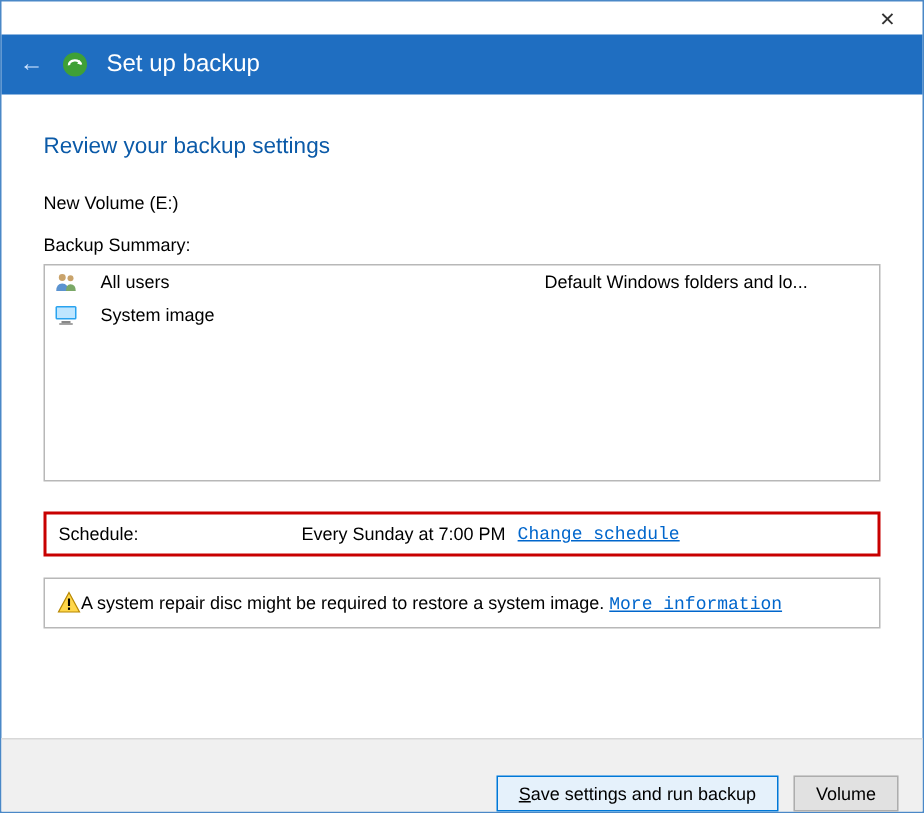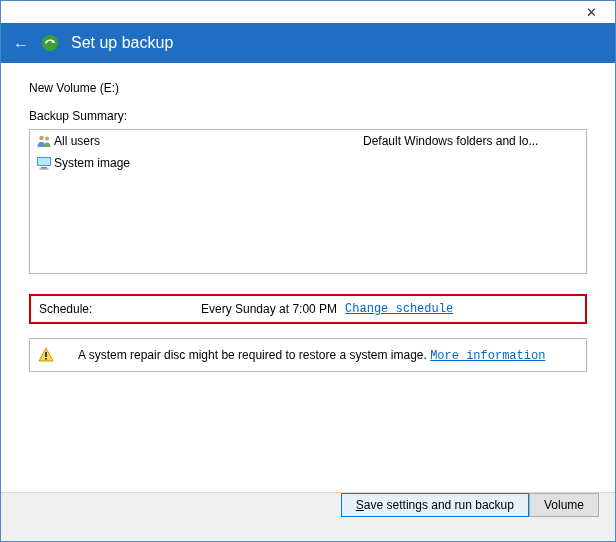--- a/index.html
+++ b/index.html
@@ -13,29 +13,29 @@
   .content{padding:18px 28px 0 28px;}
   h1.page-title{font-size:15px;font-weight:400;color:#0b5aa8;margin:8px 0 22px 0;}
   .kv{display:flex;margin-bottom:14px;}
   .kv .k{width:170px;}
   .summary-box{border:1px solid #b8b8b8;height:145px;box-sizing:border-box;}
   .summary-head{display:flex;border-bottom:1px solid #d8d8d8;}
   .summary-head .col{padding:4px 6px;}
   .col-items{width:315px;border-right:1px solid #d8d8d8;}
   .col-inc{flex:1;}
   .summary-row{display:flex;}
-  .summary-row .cell{padding:3px 6px;display:flex;align-items:center;gap:2px;white-space:nowrap;overflow:hidden;text-overflow:ellipsis;}
+  .summary-row .cell{padding:3px 6px;display:flex;align-items:center;gap:15px;white-space:nowrap;overflow:hidden;text-overflow:ellipsis;}
   .cell-items{width:315px;}
   .cell-inc{flex:1;min-width:0;}
   .ico{width:16px;height:16px;display:inline-flex;align-items:center;justify-content:center;}
   .highlight{border:2px solid #c80000;padding:6px 8px;margin-top:20px;display:flex;align-items:center;}
   .highlight .k{width:162px;}
   a.link{color:#0066cc;text-decoration:underline;cursor:pointer;font-family:Liberation Mono, monospace;}
-  .info-box{border:1px solid #b8b8b8;padding:8px 8px;margin-top:14px;display:flex;align-items:center;gap:24px;}
-  .footer{position:absolute;bottom:0;left:0;right:0;height:48px;background:#f0f0f0;border-top:1px solid #d8d8d8;display:flex;align-items:flex-start;justify-content:flex-end;padding:0 16px;}
+  .info-box{border:1px solid #b8b8b8;padding:8px 8px;margin-top:14px;display:flex;align-items:center;gap:0;}
+  .footer{position:absolute;bottom:0;left:0;right:0;height:48px;background:#f0f0f0;border-top:1px solid #d8d8d8;display:flex;align-items:flex-end;justify-content:flex-end;padding:0 16px;gap:10px;}
   button.btn{font:inherit;background:#e1e1e1;border:1px solid #adadad;padding:4px 14px;min-width:70px;cursor:pointer;}
   button.primary{border:1px solid #0078d7;background:#e5f1fb;}
   .underline-first::first-letter{text-decoration:underline;}
 </style>
 </head>
 <body>
 
 <div class="window">
   <div class="titlebar-out">
     <span class="close-x">✕</span>
@@ -47,20 +47,21 @@
       <svg width="18" height="18" viewBox="0 0 18 18">
         <circle cx="9" cy="9" r="8" fill="#3fa037"></circle>
         <path d="M5 9.5 A4 3 0 0 1 13 9" fill="none" stroke="#fff" stroke-width="1.6"></path>
         <path d="M12 6 L13.5 9 L10.5 8.5 Z" fill="#fff"></path>
       </svg>
     </span>
     <span class="hdr-title">Set up backup</span>
   </div>
 
   <div class="content">
+    <h1 class="page-title">Review your backup settings</h1>
 
     <div class="kv">
       <span>New Volume (E:)</span>
     </div>
 
     <div class="kv" style="margin-bottom:6px;">
       <span class="k">Backup Summary:</span>
     </div>
 
     <div class="summary-box">

